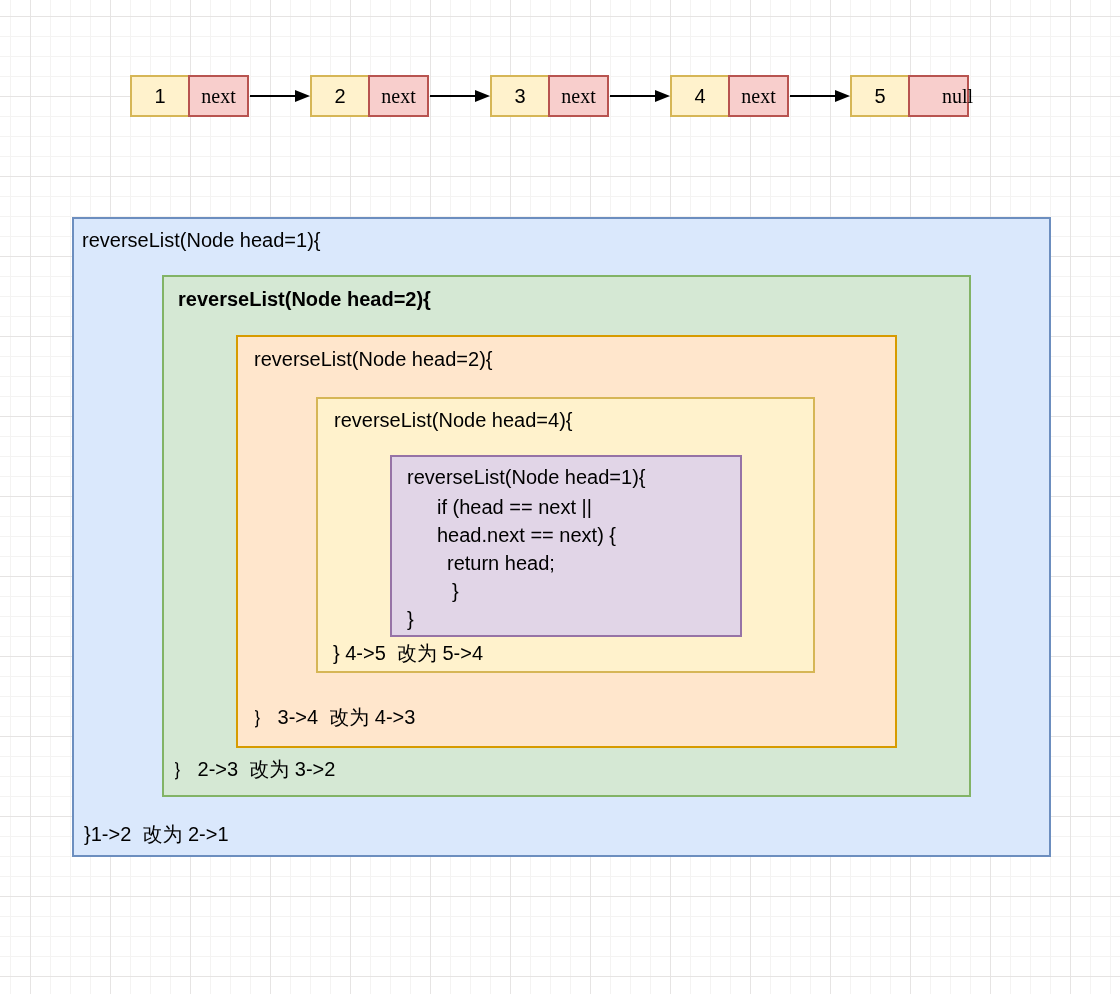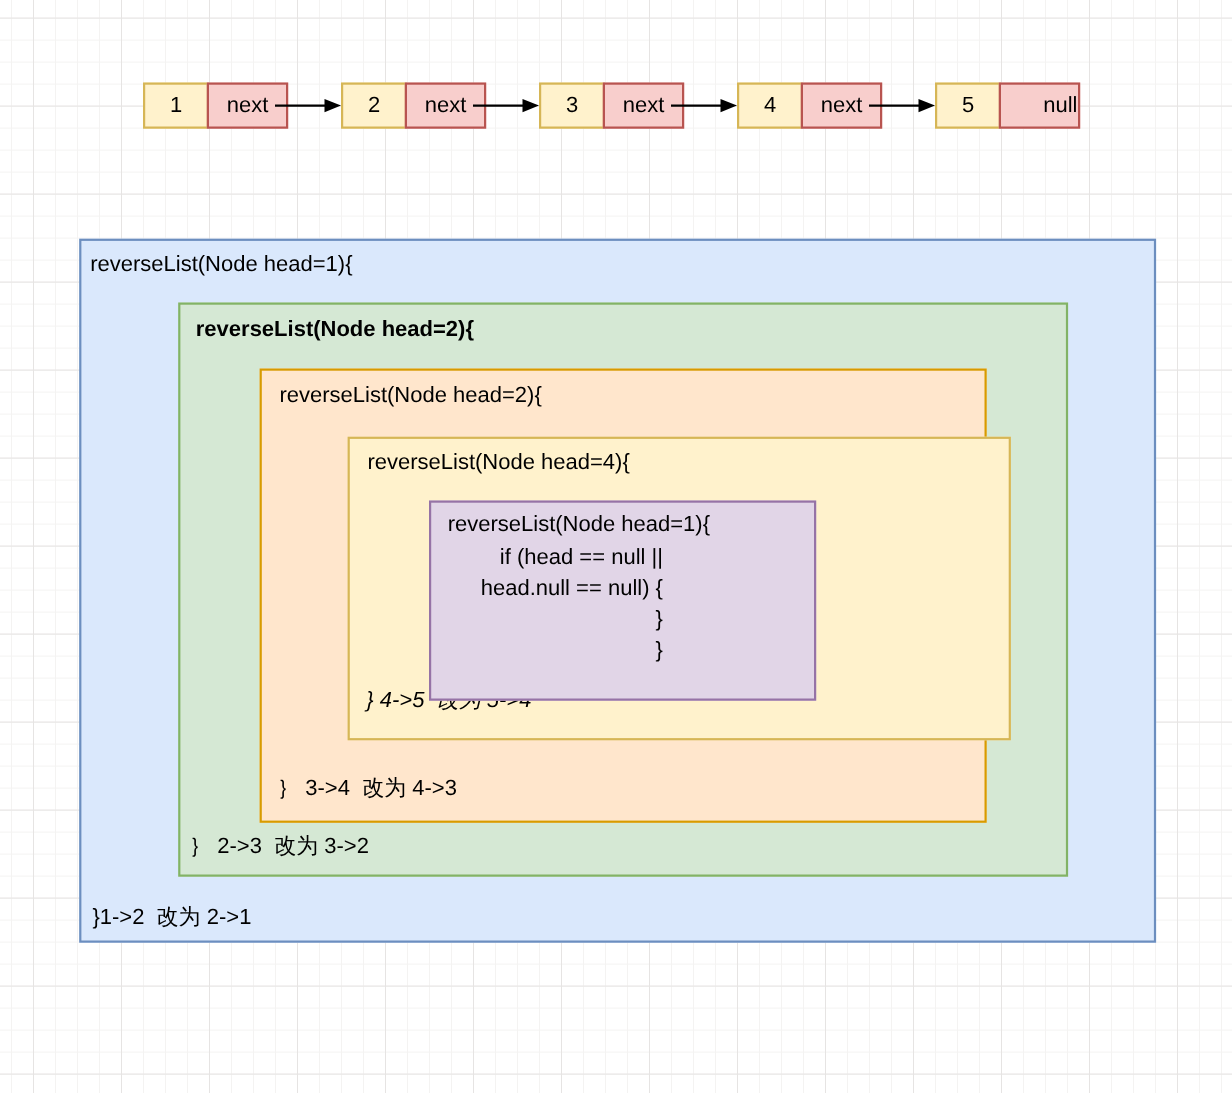--- a/index.html
+++ b/index.html
@@ -22,44 +22,44 @@
   
   .node{position:absolute;top:75px;display:flex;height:42px;}
   .cell{
     box-sizing:border-box;
     height:42px;
     border:2px solid;
     display:flex;align-items:center;justify-content:center;
     font-size:20px;
   }
   .cell.val{width:60px;}
-  .cell.ptr{width:74px;margin-left:-2px;}
+  .cell.ptr{width:61px;margin-left:-2px;font-family:Liberation Serif, serif;}
   .n1{left:130px;} .n2{left:310px;} .n3{left:490px;} .n4{left:670px;} .n5{left:850px;}
   .arrow{position:absolute;top:88px;}
   .a1{left:250px;} .a2{left:430px;} .a3{left:610px;} .a4{left:790px;}
 
   
   .frame{position:absolute;box-sizing:border-box;border:2px solid;padding-left:44px;}
   .f1{left:72px;top:217px;width:979px;height:640px;}
   .f2{left:88px;top:56px;width:809px;height:522px;}
   .f3{left:72px;top:58px;width:661px;height:413px;}
-  .f4{left:78px;top:60px;width:603px;height:276px;text-align:right;}
+  .f4{left:78px;top:60px;width:499px;height:276px;}
   .f5{left:72px;top:56px;width:352px;height:182px;}
 
   .hdr,.ftr,.code-line{font-size:20px;white-space:pre;line-height:24px;}
   .hdr{position:absolute;}
   .ftr{position:absolute;}
   .f1 > .hdr{left:8px;top:9px;}
   .f1 > .ftr{left:10px;bottom:9px;}
   .f2 > .hdr{left:14px;top:10px;font-weight:bold;}
   .f2 > .ftr{left:8px;bottom:14px;}
   .f3 > .hdr{left:16px;top:10px;}
   .f3 > .ftr{left:14px;bottom:17px;}
   .f4 > .hdr{left:16px;top:9px;}
-  .f4 > .ftr{left:15px;bottom:22px;font-style:italic;}
+  .f4 > .ftr{left:15px;bottom:6px;}
   .f5 > .hdr{left:15px;top:8px;}
 
   .code-body{position:absolute;left:15px;top:36px;}
   .code-line{line-height:28px;}
   .ind1{padding-left:30px;}
   .ind2{padding-left:40px;}
   .ind3{padding-left:45px;}
   .ind0{padding-left:0;}
 </style>
 </head>
@@ -117,22 +117,23 @@
         <div class="hdr">reverseList(Node head=2){</div>
         <div class="ftr">｝ 3-&gt;4  改为 4-&gt;3</div>
 
         <div class="frame f4" style="background-color: rgb(255, 242, 204); border-color: rgb(214, 182, 86);">
           <div class="hdr">reverseList(Node head=4){</div>
           <div class="ftr">} 4-&gt;5  改为 5-&gt;4</div>
 
           <div class="frame f5" style="background-color: rgb(225, 213, 231); border-color: rgb(150, 115, 166);">
             <div class="hdr">reverseList(Node head=1){</div>
             <div class="code-body">
-              <div class="code-line ind1">if (head == null ||</div>
-              <div class="code-line ind1">head.null == null) {</div>
+              <div class="code-line ind1">if (head == next ||</div>
+              <div class="code-line ind1">head.next == next) {</div>
+              <div class="code-line ind2">return head;</div>
               <div class="code-line ind3">}</div>
               <div class="code-line ind0">}</div>
             </div>
           </div>
 
         </div>
       </div>
     </div>
   </div>
 

